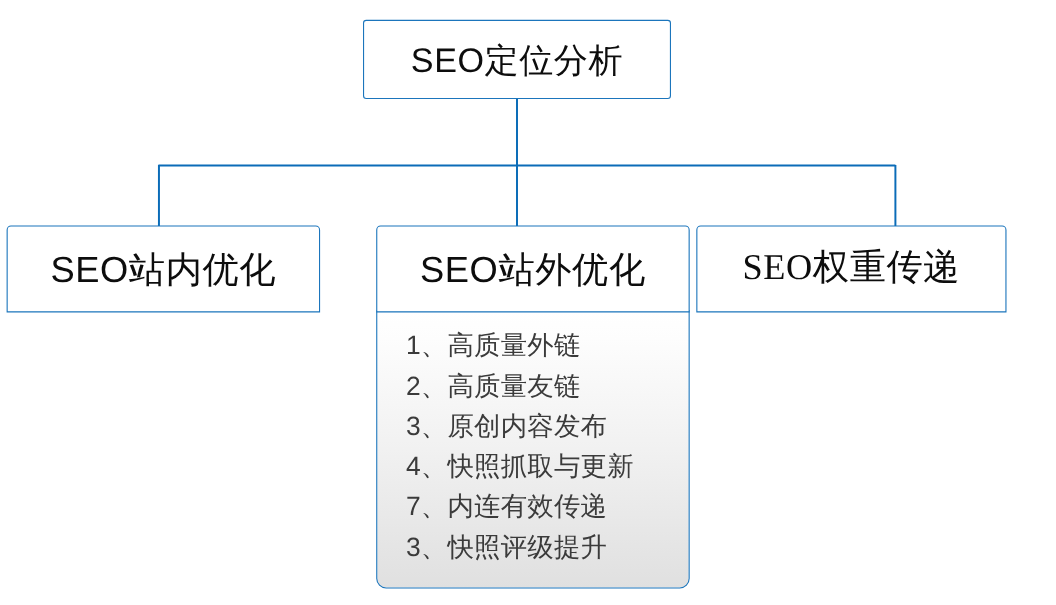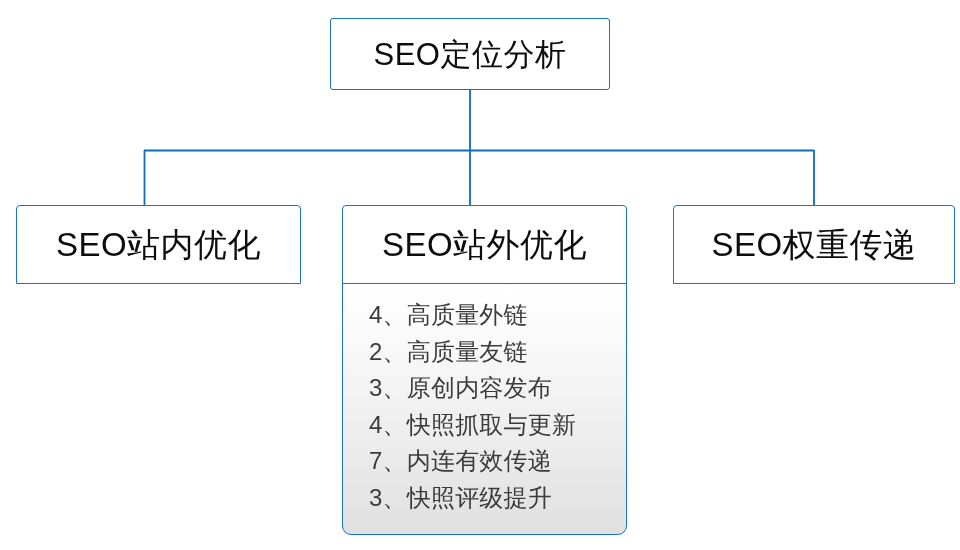--- a/index.html
+++ b/index.html
@@ -56,23 +56,23 @@
     white-space: nowrap;
   }
 
   
   .branch {
     position: absolute;
     top: 205px;
     width: 285px;
     height: 330px;
   }
-  .branch-1 { left: 16px; border-radius: 13px; }
+  .branch-1 { left: 6px; border-radius: 13px; }
   .branch-2 { left: 342px; }
-  .branch-3 { left: 673px; width: 282px; }
+  .branch-3 { left: 633px; width: 282px; font-family: Liberation Serif, serif; }
 
   .branch-header {
     box-sizing: border-box;
     height: 79px;
     border: 1.6px solid #1b75bc;
     border-radius: 4px 4px 0 0;
     background: #ffffff;
     display: flex;
     align-items: center;
     justify-content: center;
@@ -140,21 +140,21 @@
       <span class="header-title">SEO站内优化</span>
     </div>
   </div>
 
   <div class="branch branch-2">
     <div class="branch-header">
       <span class="header-title">SEO站外优化</span>
     </div>
     <div class="branch-body">
       <ul class="item-list">
-        <li>4、高质量外链</li>
+        <li>1、高质量外链</li>
         <li>2、高质量友链</li>
         <li>3、原创内容发布</li>
         <li>4、快照抓取与更新</li>
         <li>7、内连有效传递</li>
         <li>3、快照评级提升</li>
       </ul>
     </div>
   </div>
 
   <div class="branch branch-3">

